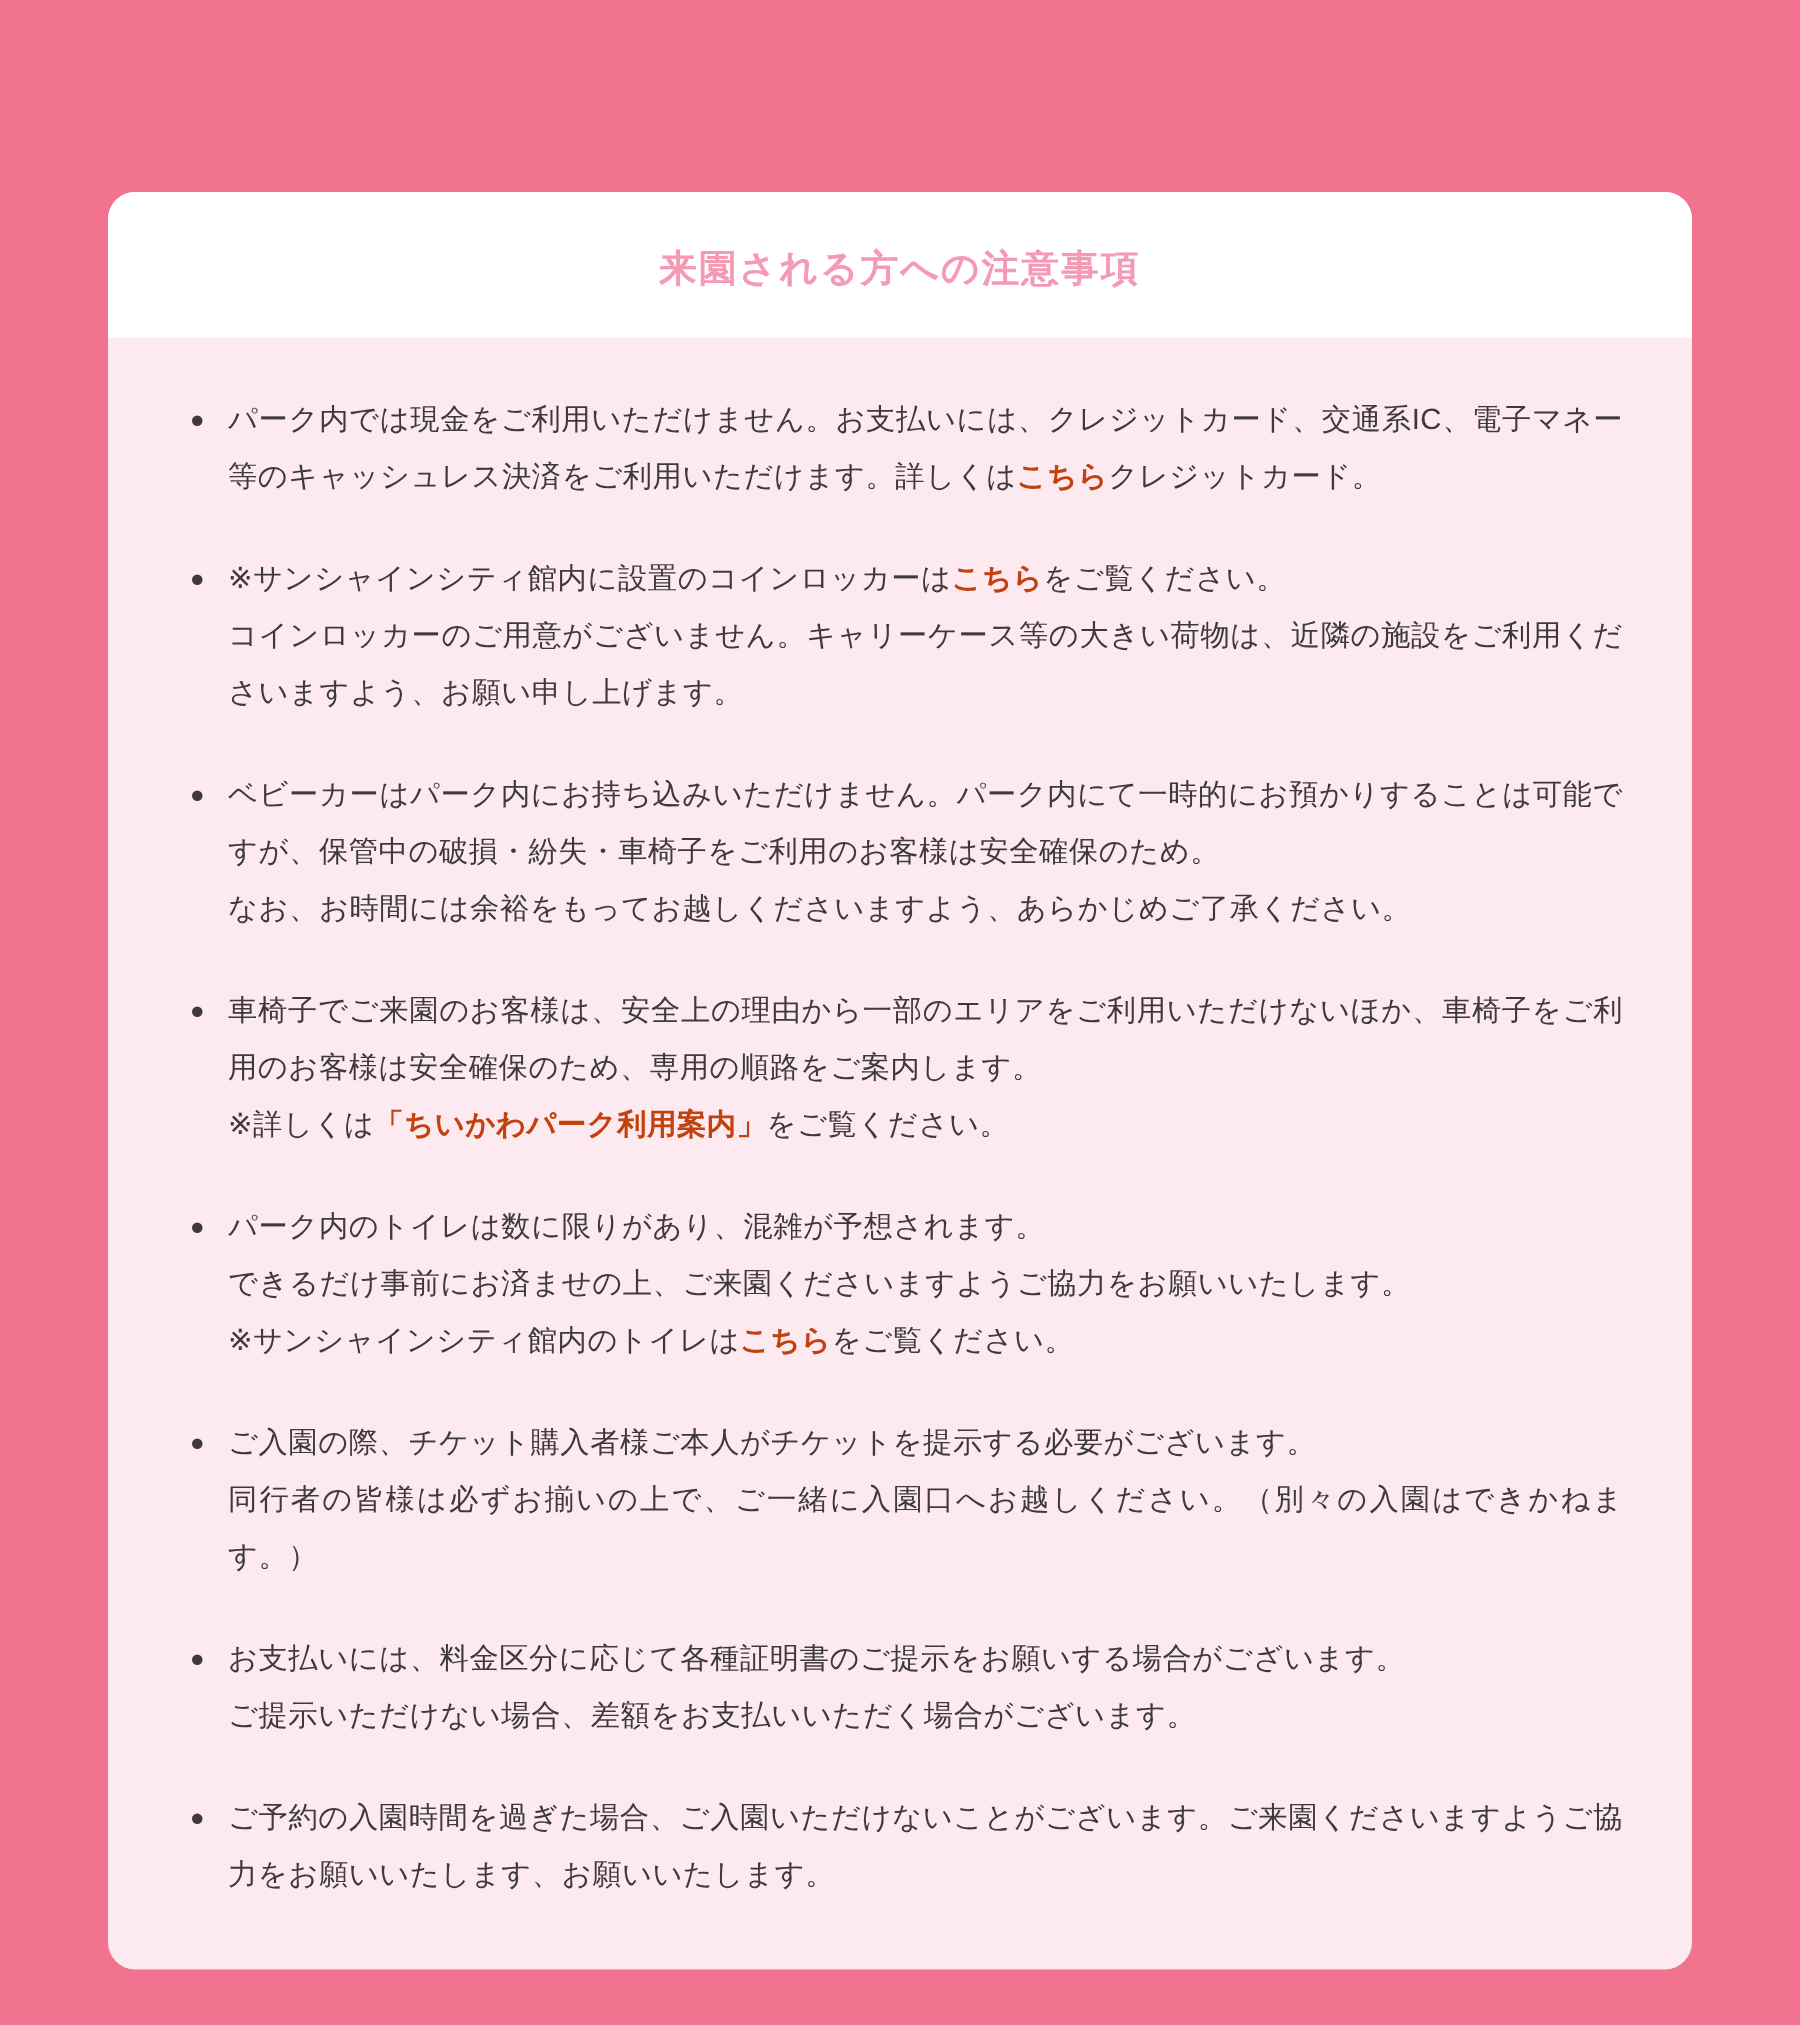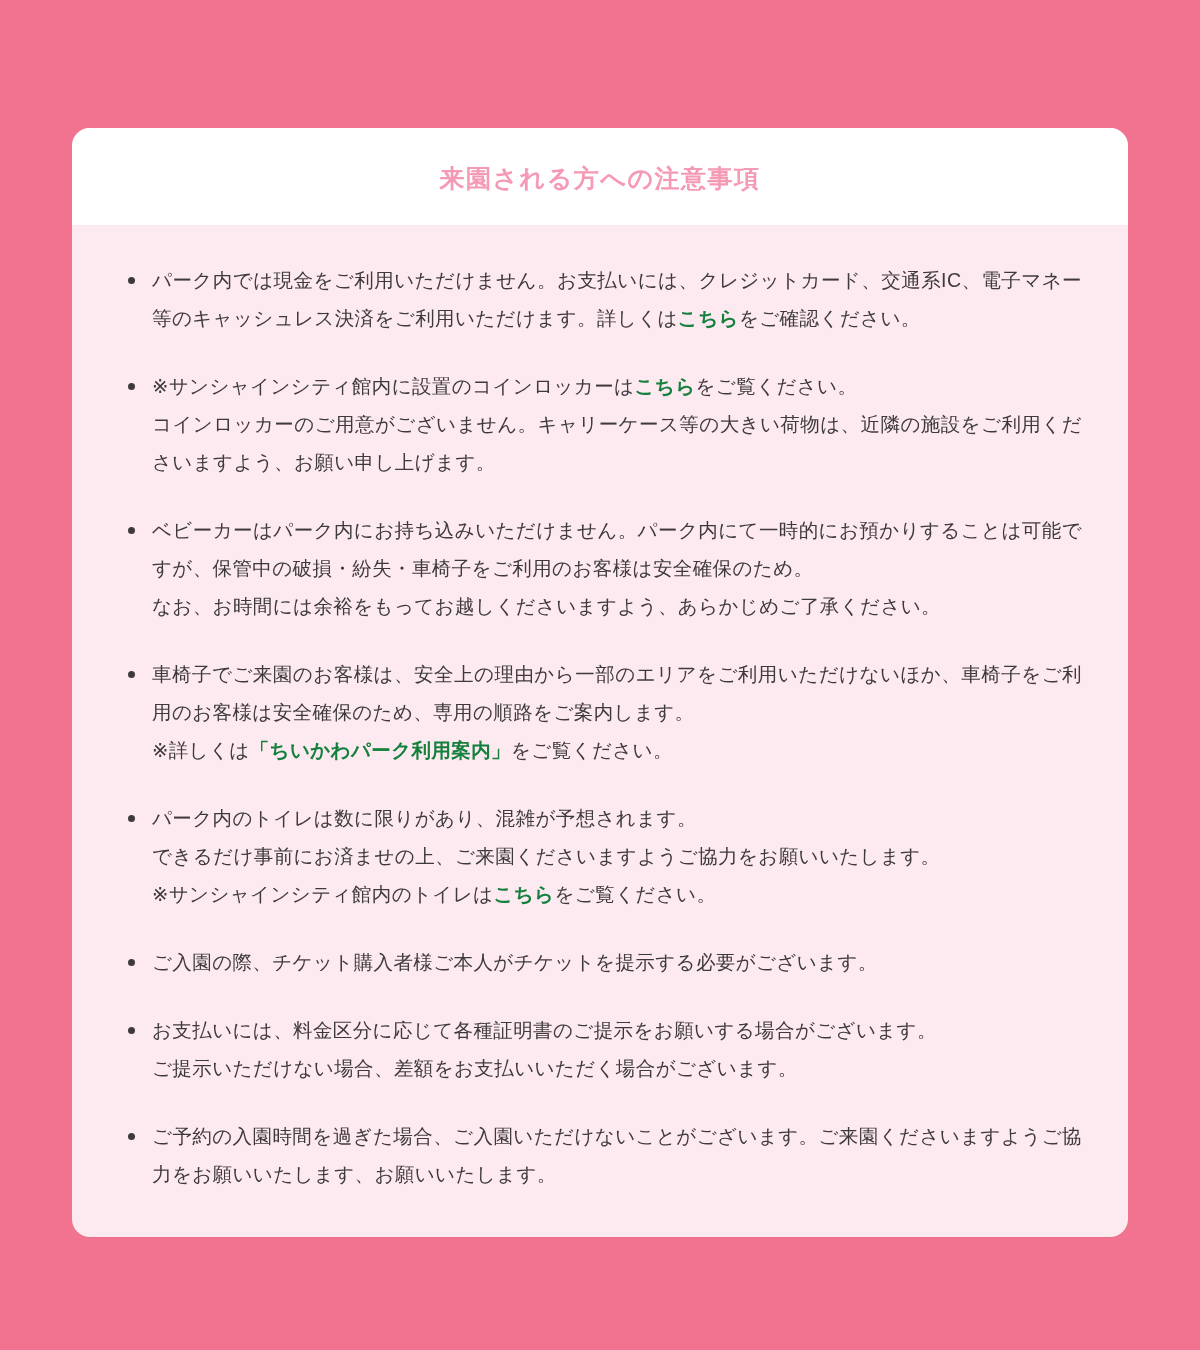--- a/index.html
+++ b/index.html
@@ -65,57 +65,58 @@
     top: 16px;
     width: 7px;
     height: 7px;
     border-radius: 50%;
     background: #3e3a3c;
   }
   .line {
     display: block;
   }
   a.link {
-    color: #15803d;
+    color: #c2410c;
     font-weight: bold;
     text-decoration: none;
   }
 </style>
 </head>
 <body>
 
 <div class="page">
   <section class="card">
     <header class="card-header">
       <h1 class="card-title">来園される方への注意事項</h1>
     </header>
     <div class="card-body">
       <ul class="notes">
           <li>
-            <span class="line"><span>パーク内では現金をご利用いただけません。お支払いには、クレジットカード、交通系IC、電子マネー等のキャッシュレス決済をご利用いただけます。詳しくは</span><a class="link" href="#">こちら</a><span>をご確認ください。</span></span>
+            <span class="line"><span>パーク内では現金をご利用いただけません。お支払いには、クレジットカード、交通系IC、電子マネー等のキャッシュレス決済をご利用いただけます。詳しくは</span><a class="link" href="#">こちら</a><span>クレジットカード。</span></span>
           </li>
           <li>
             <span class="line"><span>※サンシャインシティ館内に設置のコインロッカーは</span><a class="link" href="#">こちら</a><span>をご覧ください。</span></span>
             <span class="line"><span>コインロッカーのご用意がございません。キャリーケース等の大きい荷物は、近隣の施設をご利用くださいますよう、お願い申し上げます。</span></span>
           </li>
           <li>
             <span class="line"><span>ベビーカーはパーク内にお持ち込みいただけません。パーク内にて一時的にお預かりすることは可能ですが、保管中の破損・紛失・車椅子をご利用のお客様は安全確保のため。</span></span>
             <span class="line"><span>なお、お時間には余裕をもってお越しくださいますよう、あらかじめご了承ください。</span></span>
           </li>
           <li>
             <span class="line"><span>車椅子でご来園のお客様は、安全上の理由から一部のエリアをご利用いただけないほか、車椅子をご利用のお客様は安全確保のため、専用の順路をご案内します。</span></span>
             <span class="line"><span>※詳しくは</span><a class="link" href="#">「ちいかわパーク利用案内」</a><span>をご覧ください。</span></span>
           </li>
           <li>
             <span class="line"><span>パーク内のトイレは数に限りがあり、混雑が予想されます。</span></span>
             <span class="line"><span>できるだけ事前にお済ませの上、ご来園くださいますようご協力をお願いいたします。</span></span>
             <span class="line"><span>※サンシャインシティ館内のトイレは</span><a class="link" href="#">こちら</a><span>をご覧ください。</span></span>
           </li>
           <li>
             <span class="line"><span>ご入園の際、チケット購入者様ご本人がチケットを提示する必要がございます。</span></span>
+            <span class="line"><span>同行者の皆様は必ずお揃いの上で、ご一緒に入園口へお越しください。（別々の入園はできかねます。）</span></span>
           </li>
           <li>
             <span class="line"><span>お支払いには、料金区分に応じて各種証明書のご提示をお願いする場合がございます。</span></span>
             <span class="line"><span>ご提示いただけない場合、差額をお支払いいただく場合がございます。</span></span>
           </li>
           <li>
             <span class="line"><span>ご予約の入園時間を過ぎた場合、ご入園いただけないことがございます。ご来園くださいますようご協力をお願いいたします、お願いいたします。</span></span>
           </li>
         </ul>
     </div>

